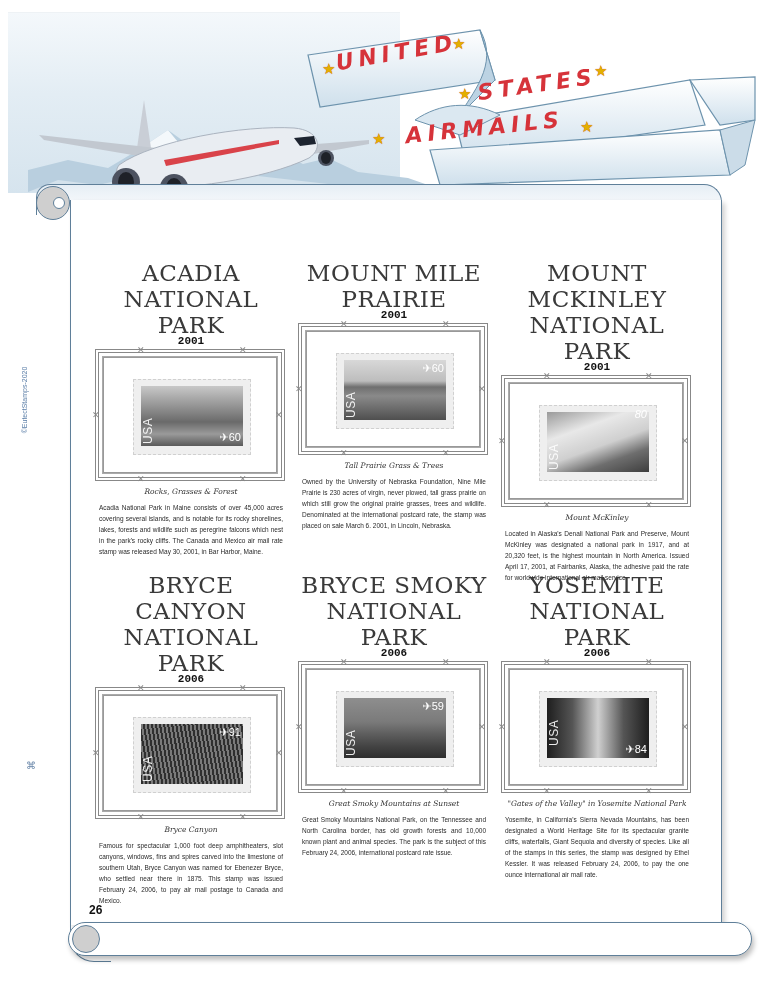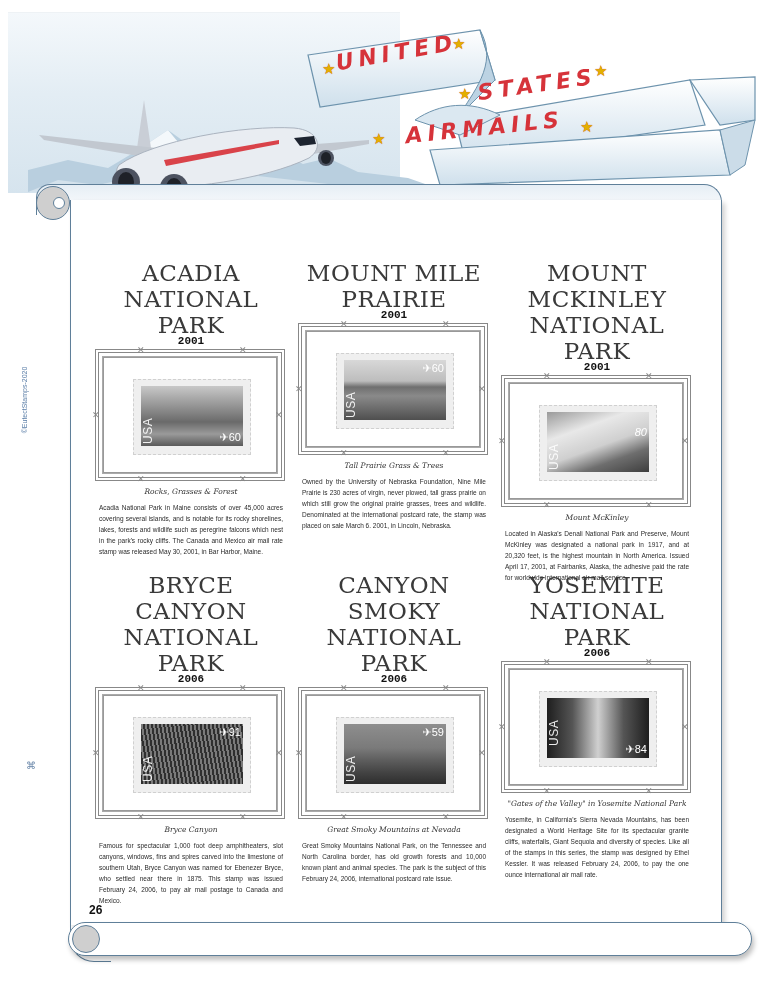--- a/index.html
+++ b/index.html
@@ -186,21 +186,21 @@
   <div class="title">
     <div>MOUNT MCKINLEY</div>
     <div>NATIONAL PARK</div>
   </div>
   <div class="year">2001</div>
   <div class="frame">
       <div class="frame-inner"></div>
     <div class="stamp">
       <div class="stamp-img" style="background:linear-gradient(160deg,#9a9a9a 0%,#e8e8e8 30%,#cfcfcf 55%,#6e6e6e 75%,#3e3e3e 100%);"></div>
       <div class="stamp-usa">USA</div>
-      <div class="stamp-value" style="top:20px;font-style:italic;">80</div>
+      <div class="stamp-value" style="top:2px;font-style:italic;">80</div>
     </div>
   <span class="knot" style="left: 38px; top: -7px;">✕</span>
       <span class="knot" style="left: 140px; top: -7px;">✕</span>
       <span class="knot" style="left: 38px; top: 122px;">✕</span>
       <span class="knot" style="left: 140px; top: 122px;">✕</span>
       <span class="knot" style="left: -7px; top: 58px;">✕</span>
       <span class="knot" style="left: 176px; top: 58px;">✕</span>
     </div>
   <div class="caption">Mount McKinley</div>
   <div class="desc">Located in Alaska's Denali National Park and Preserve, Mount McKinley was designated a national park in 1917, and at 20,320 feet, is the highest mountain in North America. Issued April 17, 2001, at Fairbanks, Alaska, the adhesive paid the rate for worldwide international air mail service.</div>
@@ -225,39 +225,39 @@
       <span class="knot" style="left: 140px; top: 122px;">✕</span>
       <span class="knot" style="left: -7px; top: 58px;">✕</span>
       <span class="knot" style="left: 176px; top: 58px;">✕</span>
     </div>
   <div class="caption">Bryce Canyon</div>
   <div class="desc">Famous for spectacular 1,000 foot deep amphitheaters, slot canyons, windows, fins and spires carved into the limestone of southern Utah, Bryce Canyon was named for Ebenezer Bryce, who settled near there in 1875. This stamp was issued February 24, 2006, to pay air mail postage to Canada and Mexico.</div>
 </div>
 
 <div class="entry" style="left:298px;top:572px;">
   <div class="title">
-    <div>CANYON SMOKY</div>
+    <div>BRYCE SMOKY</div>
     <div>NATIONAL PARK</div>
   </div>
   <div class="year">2006</div>
   <div class="frame">
       <div class="frame-inner"></div>
     <div class="stamp">
       <div class="stamp-img" style="background:linear-gradient(180deg,#8e8e8e 0%,#7a7a7a 40%,#5e5e5e 60%,#444 80%,#2e2e2e 100%);"></div>
       <div class="stamp-usa">USA</div>
       <div class="stamp-value" style="top:8px;">✈<span>59</span></div>
     </div>
   <span class="knot" style="left: 38px; top: -7px;">✕</span>
       <span class="knot" style="left: 140px; top: -7px;">✕</span>
       <span class="knot" style="left: 38px; top: 122px;">✕</span>
       <span class="knot" style="left: 140px; top: 122px;">✕</span>
       <span class="knot" style="left: -7px; top: 58px;">✕</span>
       <span class="knot" style="left: 176px; top: 58px;">✕</span>
     </div>
-  <div class="caption">Great Smoky Mountains at Nevada</div>
+  <div class="caption">Great Smoky Mountains at Sunset</div>
   <div class="desc">Great Smoky Mountains National Park, on the Tennessee and North Carolina border, has old growth forests and 10,000 known plant and animal species.  The park is the subject of this February 24, 2006, international postcard rate issue.</div>
 </div>
 
 <div class="entry" style="left:481px;top:572px;padding-left:20px;">
   <div class="title">
     <div>YOSEMITE</div>
     <div>NATIONAL PARK</div>
   </div>
   <div class="year">2006</div>
   <div class="frame">

